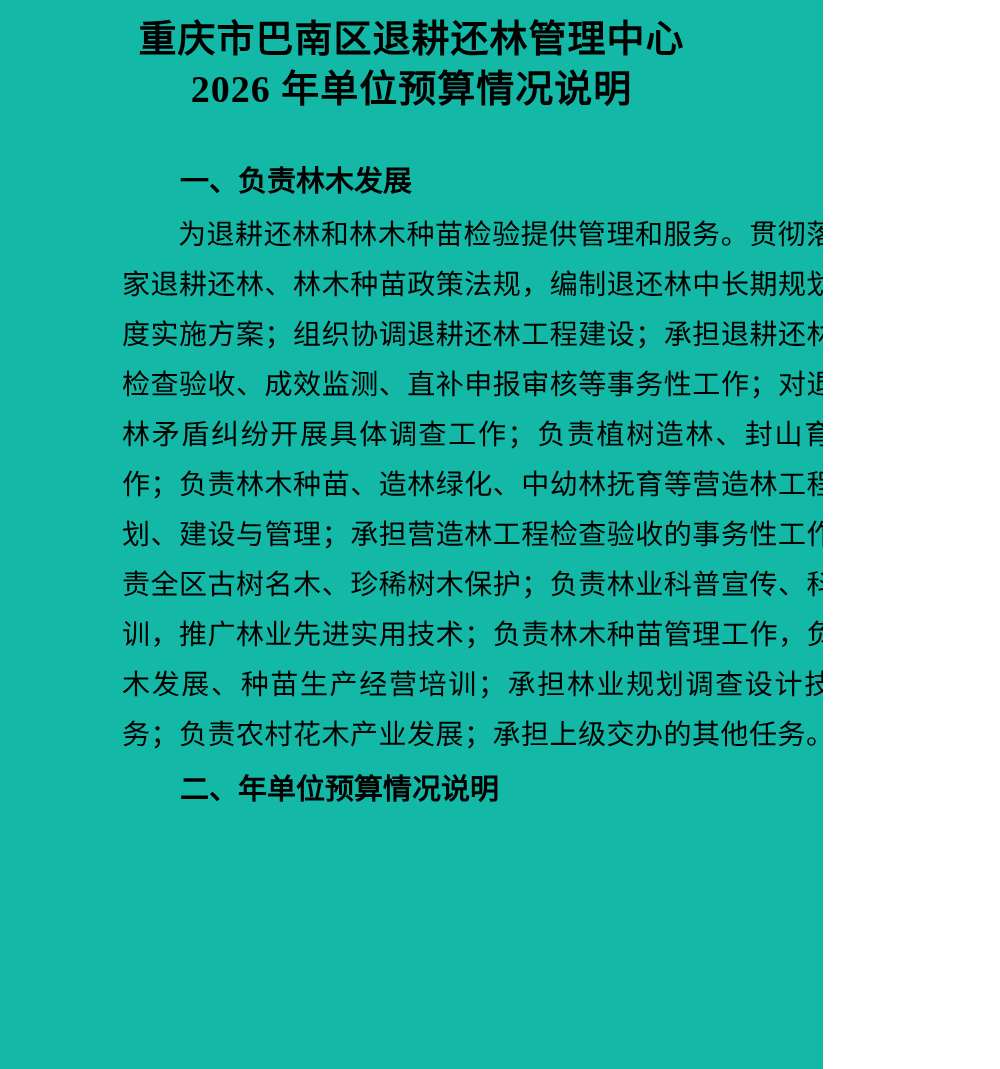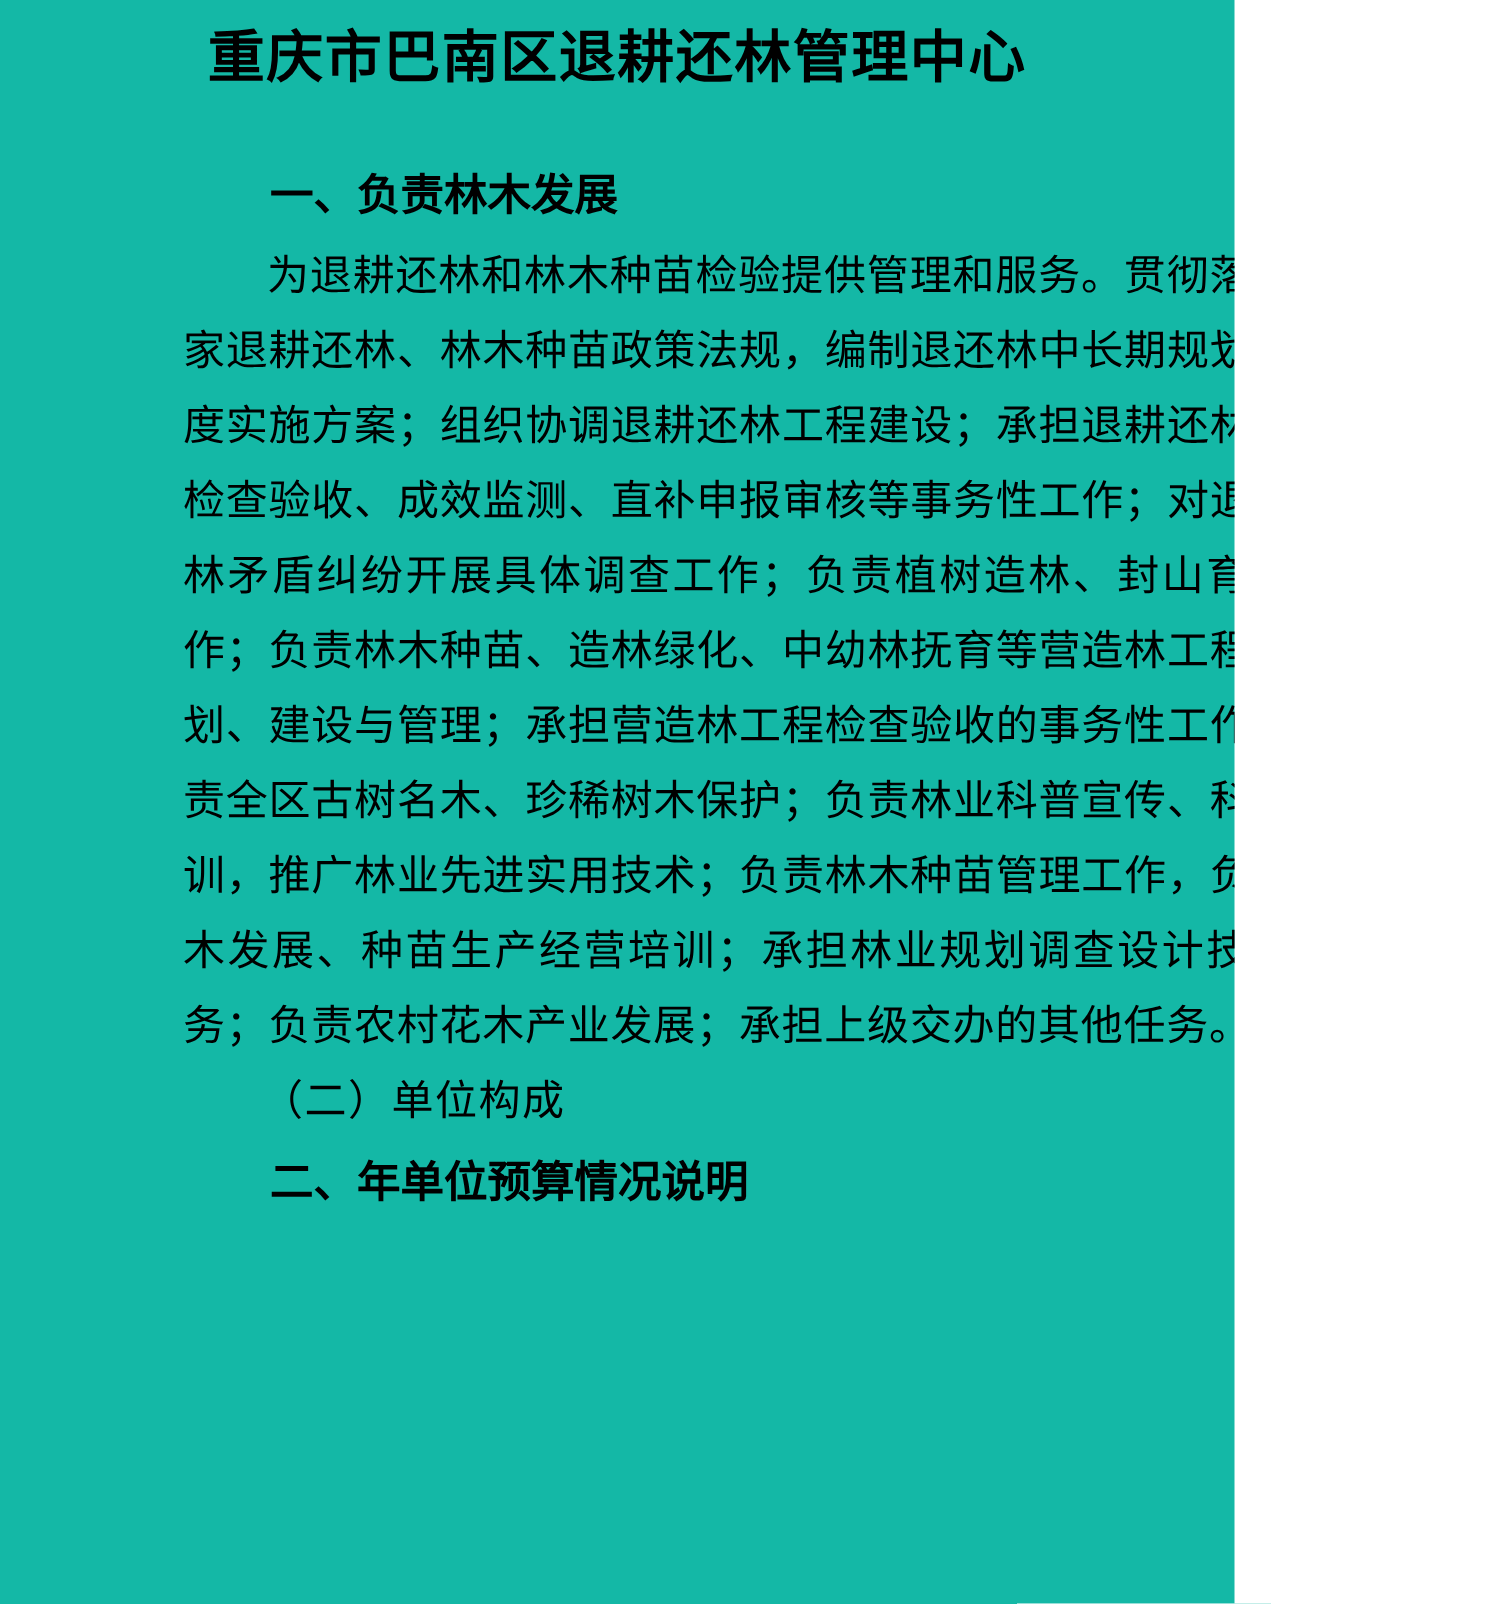--- a/index.html
+++ b/index.html
@@ -58,29 +58,29 @@
     letter-spacing: 0.5px;
   }
 </style>
 </head>
 <body>
 
 <div class="page">
 
   <div class="doc-title">
     <div>重庆市巴南区退耕还林管理中心</div>
+    <div>2026 年单位预算情况说明</div>
   </div>
 
   <div class="content">
 
     <div class="heading-1">一、负责林木发展</div>
 
 
     <div class="para">为退耕还林和林木种苗检验提供管理和服务。贯彻落实国家退耕还林、林木种苗政策法规，编制退还林中长期规划、年度实施方案；组织协调退耕还林工程建设；承担退耕还林工程检查验收、成效监测、直补申报审核等事务性工作；对退耕还林矛盾纠纷开展具体调查工作；负责植树造林、封山育林工作；负责林木种苗、造林绿化、中幼林抚育等营造林工程的规划、建设与管理；承担营造林工程检查验收的事务性工作；负责全区古树名木、珍稀树木保护；负责林业科普宣传、科技培训，推广林业先进实用技术；负责林木种苗管理工作，负责林木发展、种苗生产经营培训；承担林业规划调查设计技术服务；负责农村花木产业发展；承担上级交办的其他任务。</div>
 
-    <div class="sub-heading">（二）单位构成</div>
 
 
     <div class="heading-1 later">二、年单位预算情况说明</div>
 
   </div>
 
 </div>
 
 </body></html>

